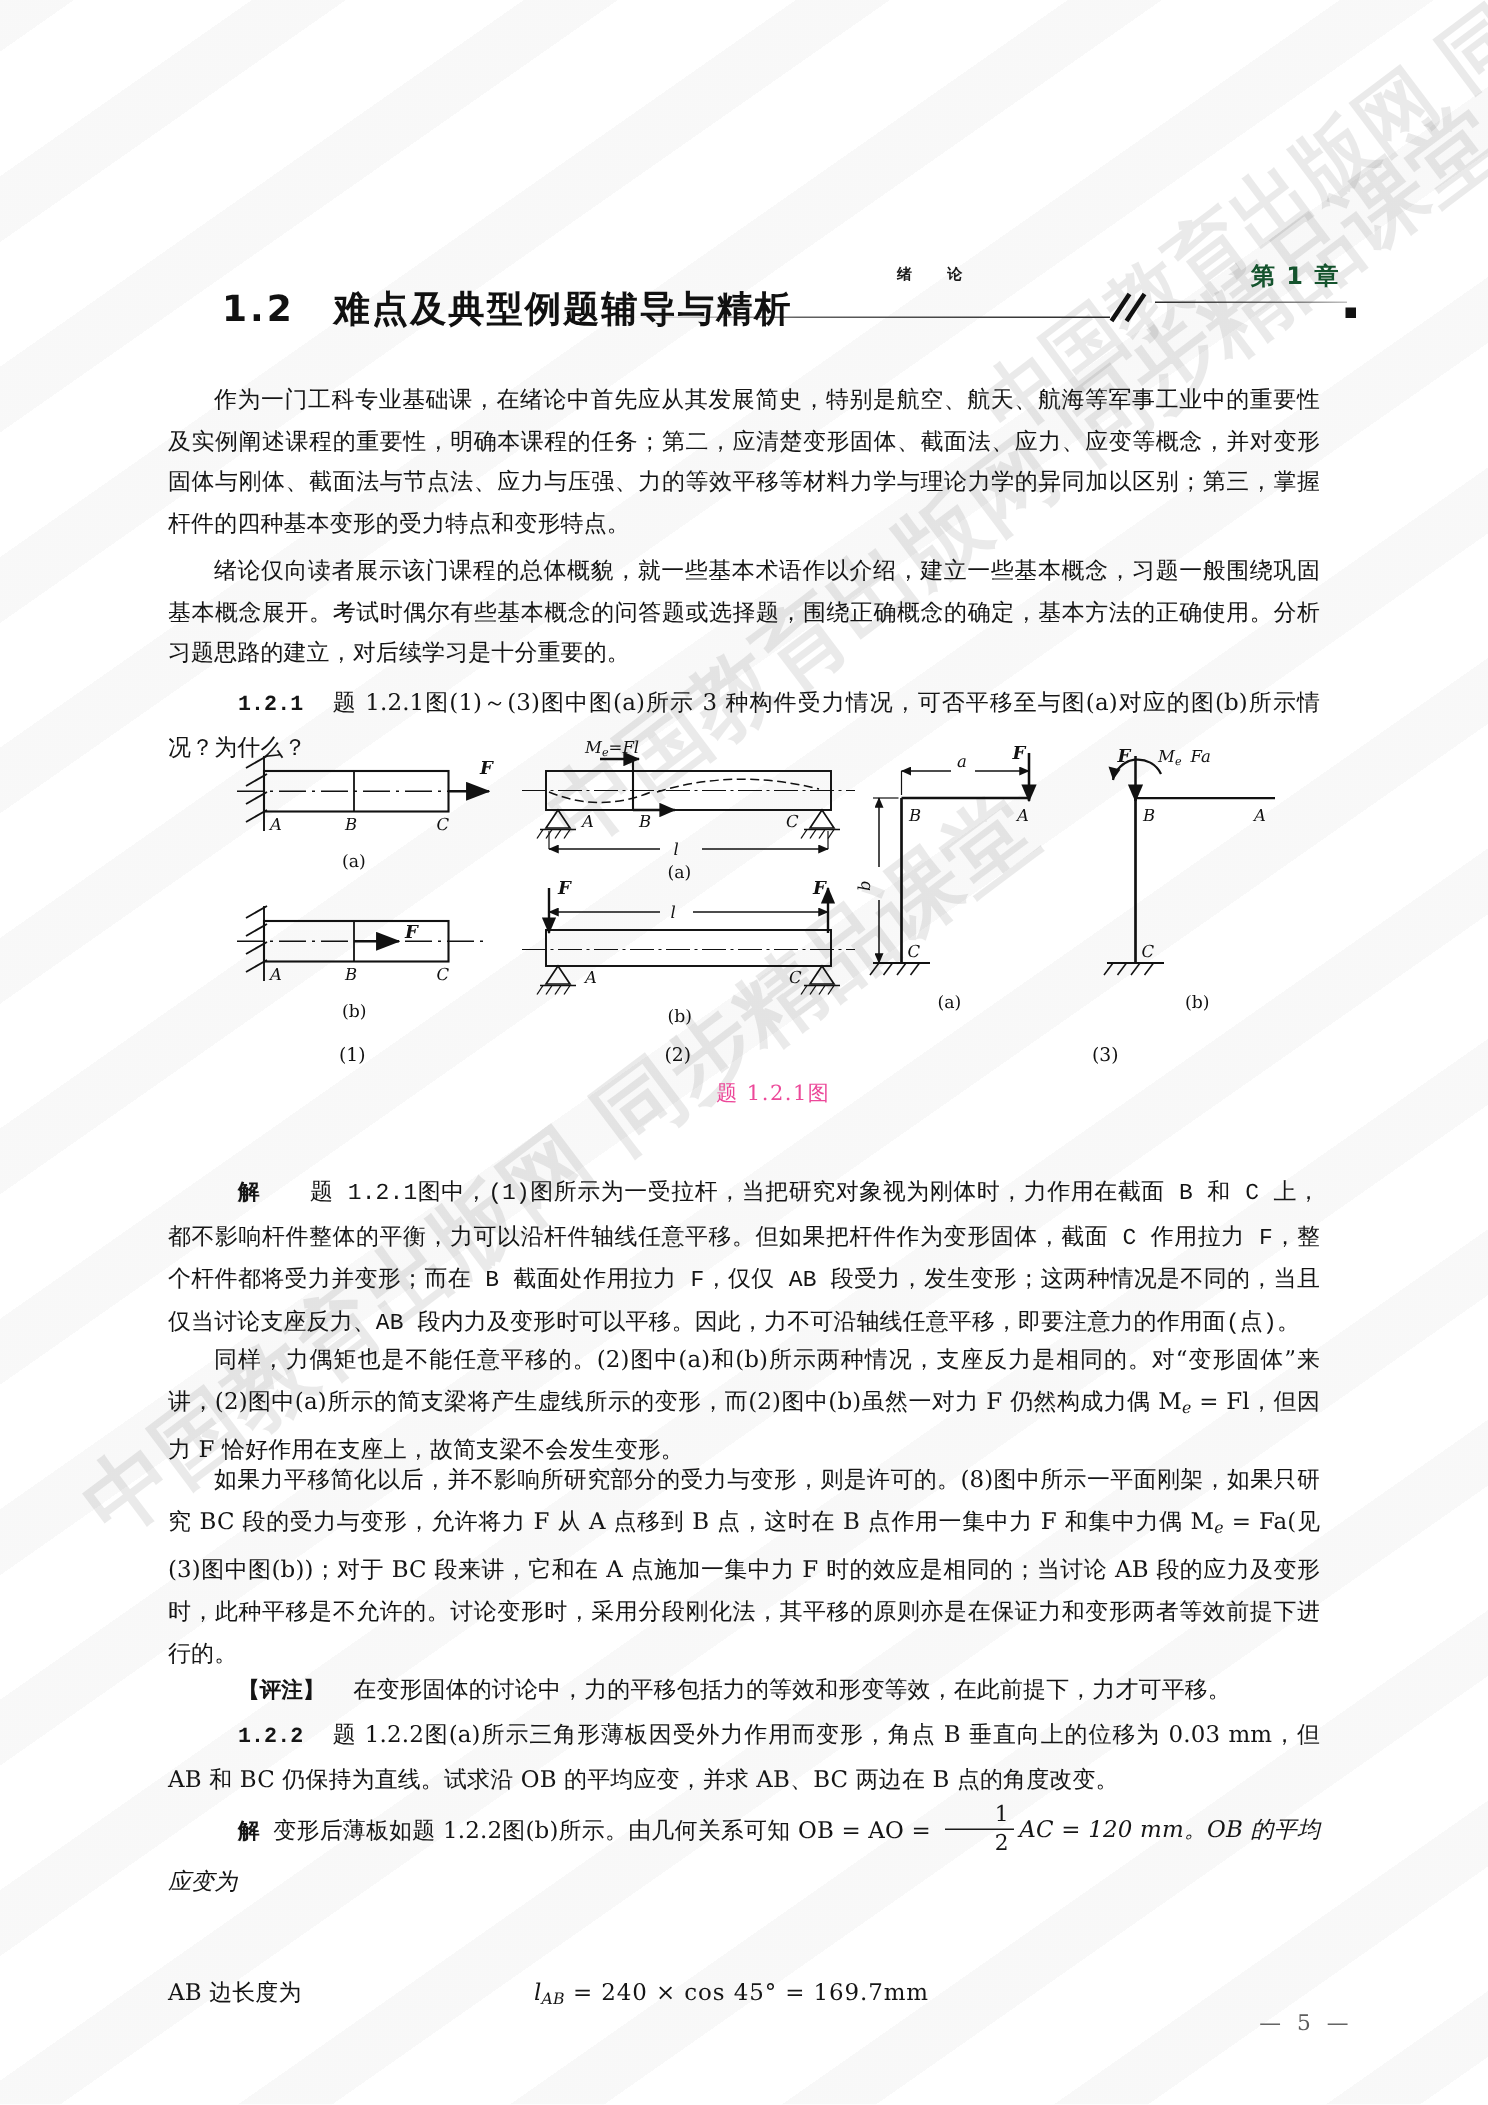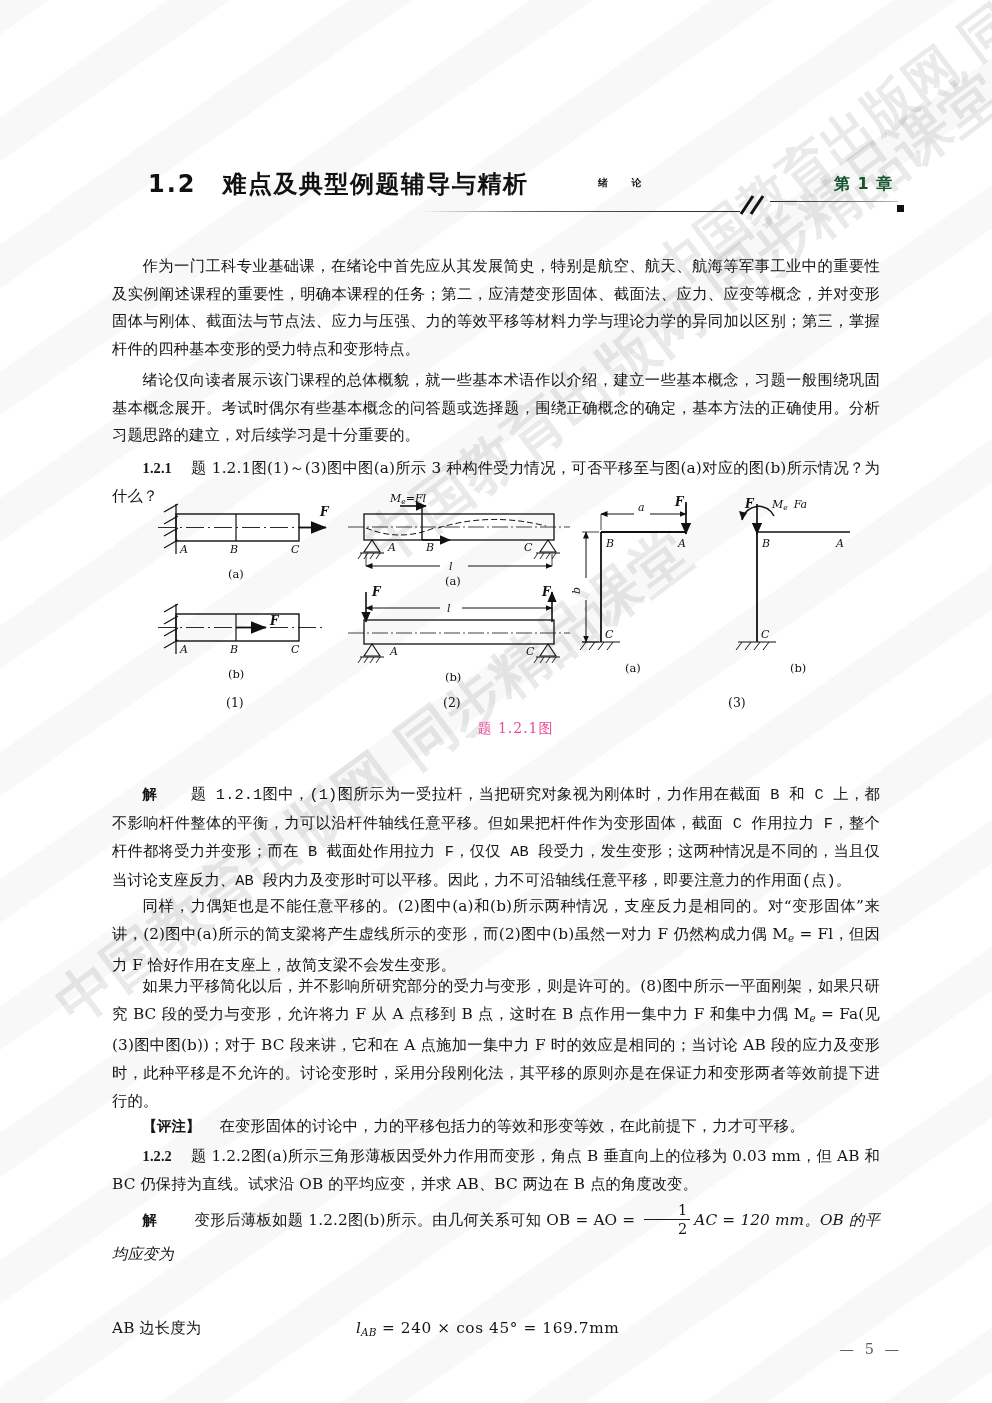--- a/index.html
+++ b/index.html
@@ -81,21 +81,21 @@
   .rh-rule-right {
     position:absolute; left:770px; top:115px; width:128px; height:1px;
     background:linear-gradient(90deg, rgba(40,40,40,1) 0%, rgba(90,90,90,.8) 70%, rgba(130,130,130,.5) 100%);
   }
   .rh-slash { position:absolute; left:735px; top:108px; width:34px; height:22px; }
   .rh-sq { position:absolute; left:897px; top:119px; width:7px; height:7px; background:#111; }
 
   
   h2.sec-title {
     position:absolute;
-    left:148px; top:168px;
+    left:148px; top:190px;
     margin:0;
     font-family:"DejaVu Sans","Liberation Sans",sans-serif;
     font-weight:700;
     font-size:24px;
     letter-spacing:1.5px;
     color:#111;
     white-space:nowrap;
   }
   h2.sec-title .num { margin-right:26px; letter-spacing:2px; }
 
@@ -105,23 +105,24 @@
     width:768px;
     font-size:15.3px;
     line-height:27.6px;
     text-align:justify;
     text-justify:inter-ideograph;
     letter-spacing:.1px;
     color:#151515;
   }
   .para.indent { text-indent: 2em; }
   .bold-lead {
-    font-family:Liberation Serif, serif;
+    font-family:Liberation Mono, monospace;
     font-weight:700;
     font-size:14.4px;
+    margin-left:16px;
   }
   .it { font-style:italic; font-family:"DejaVu Serif","Liberation Serif",serif; }
   .numlit { font-family:"DejaVu Serif","Liberation Serif",serif; letter-spacing:.6px; }
 
   .centered-eq {
     position:absolute;
     left:112px; width:768px;
     text-align:center;
     font-size:15.5px;
   }
@@ -389,21 +390,21 @@
     <span style="margin-left:14px;">在变形固体的讨论中，力的平移包括力的等效和形变等效，在此前提下，力才可平移。</span>
   </p>
 
   <p class="para" style="top:1128px; text-indent:2em;">
     <span class="bold-lead">1.2.2</span>
     <span style="margin-left:14px;">题 1.2.2图(a)所示三角形薄板因受外力作用而变形，角点 B 垂直向上的位移为 0.03 mm，但 AB 和 BC 仍保持为直线。试求沿 OB 的平均应变，并求 AB、BC 两边在 B 点的角度改变。</span>
   </p>
 
   <p class="para" style="top:1188px; text-indent:2em; line-height:30px;">
     <span class="bold-lead">解</span>
-    <span style="margin-left:32px;">变形后薄板如题 1.2.2图(b)所示。由几何关系可知 OB = AO = </span><span class="frac"><span class="n">1</span><span class="d">2</span></span><span class="it">AC = 120 mm。OB 的平均应变为</span>
+    <span style="margin-left:4px;">变形后薄板如题 1.2.2图(b)所示。由几何关系可知 OB = AO = </span><span class="frac"><span class="n">1</span><span class="d">2</span></span><span class="it">AC = 120 mm。OB 的平均应变为</span>
   </p>
 
 
   <p class="para" style="top:1300px; line-height:26px;">
     <span>AB 边长度为</span>
     <span style="margin-left:150px;"><span class="it">l</span><span class="sub it">AB</span><span class="numlit"> = 240 × cos 45° = 169.7mm</span></span>
   </p>
 
   <div class="pagenum">— 5 —</div>
 

